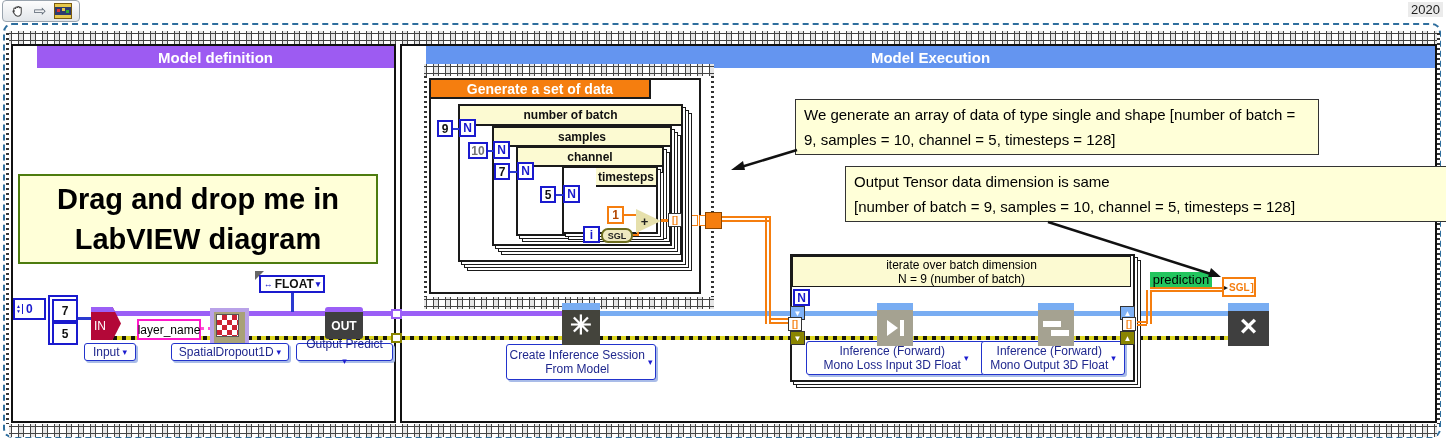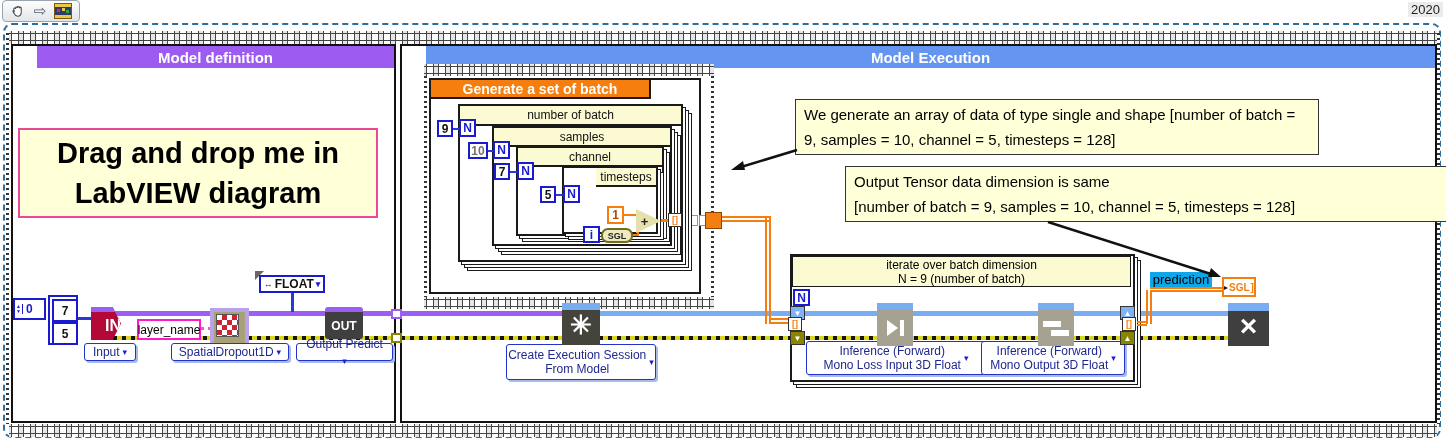--- a/index.html
+++ b/index.html
@@ -15,36 +15,36 @@
   .dashed-outer{border:2px dashed #2E6E9E;border-radius:9px;}
   .sproc-h{background-color:#e6e6e6;background-image:
      linear-gradient(to bottom, transparent 2px, #444 2px, #444 3px, transparent 3px, transparent 9px, #444 9px, #444 10px, transparent 10px),
      repeating-linear-gradient(to right, #e6e6e6 0 2px, #444 2px 3px, #fff 3px 9px, #444 9px 10px, #e6e6e6 10px 12px);}
   .sproc-v{background:repeating-linear-gradient(to bottom,#333 0 2px,#fff 2px 5px);}
   
   .panel{background:#fff;border:2px solid #111;}
   .panel-header{position:absolute;left:0;top:0;right:0;height:22px;display:flex;align-items:center;justify-content:center;
     color:#fff;font-weight:bold;font-size:15px;margin-left:24px;}
   
-  .note{background:#FFFFD8;border:2px solid #ec4899;display:flex;flex-direction:column;justify-content:center;
-    text-align:center;font-weight:bold;font-size:29px;line-height:40px;}
+  .note{background:#FFFFD8;border:2px solid #4d7c0f;display:flex;flex-direction:column;justify-content:center;
+    text-align:center;font-weight:bold;font-size:29px;line-height:40px;margin-top:46px;}
   .ann{background:#FFFFD8;border:1.5px solid #333;font-size:15px;line-height:25px;padding:2px 8px;}
   
   .lvlabel{background:#fff;border:1.5px solid #2233CC;border-radius:3px;box-shadow:2px 2px 0 #A9BCE8;
     color:#20288E;font-size:12px;display:flex;align-items:center;justify-content:center;gap:3px;text-align:center;line-height:14px;}
   .caret{color:#1A1ACE;font-size:9px;}
   .bluebox{background:#fff;border:2px solid #1A1ACE;color:#1A1ACE;font-weight:bold;font-size:12px;
     display:flex;align-items:center;justify-content:center;}
   .orangebox{background:#fff;border:2px solid #F57E0F;color:#B34700;font-weight:bold;font-size:12px;
     display:flex;align-items:center;justify-content:center;}
   .forloop{background:#fff;border:2px solid #1a1a1a;}
   .stack3{box-shadow:3px 3px 0 -1px #fff,3px 3px 0 0 #1a1a1a,6px 6px 0 -1px #fff,6px 6px 0 0 #1a1a1a,9px 9px 0 -1px #fff,9px 9px 0 0 #1a1a1a;}
   .stack2{box-shadow:3px 3px 0 -1px #fff,3px 3px 0 0 #1a1a1a,6px 6px 0 -1px #fff,6px 6px 0 0 #1a1a1a;}
   .loophead{position:absolute;left:0;top:0;right:0;background:#FCFAD2;border-bottom:2px solid #1a1a1a;
-    display:flex;align-items:center;justify-content:center;font-size:12px;color:#111;}
+    display:flex;align-items:center;justify-content:center;font-size:12px;color:#111;font-weight:bold;}
   .wire-purple{background:#9B5FF6;}
   .wire-blue{background:#79ADF2;}
   .wire-thinblue{background:#2A3AD0;}
   .wire-orange{background:#F57E0F;}
   .wire-error{background:repeating-linear-gradient(90deg,#DCD51F 0 5px,#15150A 5px 9px);}
   .pair-h{border-top:2px solid #F57E0F;border-bottom:2px solid #F57E0F;background:transparent;}
   .pair-v{border-left:2px solid #F57E0F;border-right:2px solid #F57E0F;background:transparent;}
   .tunnel{background:#fff;border:1.5px solid #333;color:#F57E0F;font-weight:bold;font-size:9px;
     display:flex;align-items:center;justify-content:center;}
   .sr{border:1px solid #333;color:#fff;font-size:8px;display:flex;align-items:center;justify-content:center;}
@@ -113,22 +113,22 @@
         <span>▲</span>
         <span>▼</span>
       </span>
     <span style="padding-left:3px;">0</span>
   </div>
   <div class="abs" style="left:48px;top:295px;width:30px;height:50px;border:2px solid #1A1ACE;background:#fff;z-index:3;">
     <div class="bluebox" style="position:absolute;left:2px;top:2px;width:22px;height:19px;color:#111;">7</div>
     <div class="bluebox" style="position:absolute;left:2px;top:25px;width:22px;height:19px;color:#111;">5</div>
   </div>
   <div class="abs" style="left:91px;top:307px;width:30px;height:33px;background:#B30838;border-top:5px solid #9B5FF6;
-       clip-path:polygon(0 0,72% 0,100% 50%,72% 100%,0 100%);z-index:3;color:#fff;font-weight:bold;font-size:16px;
-       display:flex;align-items:center;padding-left:3px;justify-content:flex-end;">
+       clip-path:polygon(0 0,72% 0,100% 50%,72% 100%,0 100%);z-index:3;color:#fff;font-weight:normal;font-size:12px;
+       display:flex;align-items:center;padding-left:3px;">
     <span>IN</span>
   </div>
   <div class="abs lvlabel" style="left:84px;top:343px;width:52px;height:18px;z-index:5;">
     <span>Input</span>
     <span class="caret">▾</span>
   </div>
   <div class="abs" style="left:137px;top:319px;width:64px;height:21px;border:2px solid #FF19C9;background:#fff;z-index:3;
        font-size:12px;display:flex;align-items:center;justify-content:center;">
     <span>layer_name</span>
   </div>
@@ -160,21 +160,21 @@
   <div class="abs" style="left:391px;top:333px;width:11px;height:10px;background:#fff;border:2px solid #8A8500;z-index:4;"></div>
 
   <div class="abs sproc-h" style="left:424px;top:64px;width:290px;height:12px;"></div>
   <div class="abs sproc-h" style="left:424px;top:297px;width:290px;height:12px;"></div>
   <div class="abs sproc-v" style="left:424px;top:76px;width:3px;height:221px;"></div>
   <div class="abs sproc-v" style="left:711px;top:76px;width:3px;height:221px;"></div>
 
   <div class="abs" style="left:429px;top:78px;width:272px;height:216px;border:2px solid #1a1a1a;background:#fff;"></div>
   <div class="abs" style="left:429px;top:78px;width:222px;height:21px;background:#F57E0F;border:2px solid #1a1a1a;z-index:2;
        display:flex;align-items:center;justify-content:center;color:#fff;font-weight:bold;font-size:14px;">
-    <span>Generate a set of batch</span>
+    <span>Generate a set of data</span>
   </div>
 
   <div class="abs forloop stack3" style="left:458px;top:104px;width:225px;height:158px;z-index:2;">
     <div class="loophead" style="height:18px;">number of batch</div>
   </div>
   <div class="abs forloop stack3" style="left:492px;top:126px;width:180px;height:120px;z-index:2;">
     <div class="loophead" style="height:17px;">samples</div>
   </div>
   <div class="abs forloop stack2" style="left:516px;top:146px;width:148px;height:90px;z-index:2;">
     <div class="loophead" style="height:17px;">channel</div>
@@ -229,21 +229,21 @@
   <div class="abs sr blue" style="left:1120px;top:306px;width:15px;height:14px;z-index:4;">▲</div>
   <div class="abs tunnel" style="left:1122px;top:317px;width:14px;height:14px;z-index:4;">[]</div>
   <div class="abs sr olive" style="left:1120px;top:331px;width:15px;height:14px;z-index:4;">▲</div>
 
   <div class="abs nodeicon" style="left:562px;top:303px;width:38px;height:42px;background:#44443C;border-top:7px solid #79ADF2;z-index:3;
        color:#fff;font-size:26px;font-weight:bold;">
     <span style="margin-top:-4px;">✳</span>
   </div>
   <div class="abs lvlabel" style="left:506px;top:344px;width:150px;height:36px;flex-direction:row;">
     <span style="display:flex;flex-direction:column;">
-      <span>Create Execution Session</span>
+      <span>Create Inference Session</span>
       <span>From Model</span>
     </span>
     <span class="caret">▾</span>
   </div>
 
   <div class="abs nodeicon" style="left:877px;top:303px;width:36px;height:43px;background:#A5A291;border-top:7px solid #79ADF2;z-index:3;gap:2px;">
     <span style="width:0;height:0;border-left:11px solid #fff;border-top:8px solid transparent;border-bottom:8px solid transparent;"></span>
     <span style="width:4px;height:16px;background:#fff;"></span>
   </div>
   <div class="abs lvlabel" style="left:806px;top:341px;width:180px;height:34px;flex-direction:row;">
@@ -267,21 +267,21 @@
   </div>
 
   <div class="abs nodeicon" style="left:1228px;top:303px;width:41px;height:43px;background:#3F3F3F;border-top:8px solid #79ADF2;z-index:3;
        color:#fff;font-size:30px;font-weight:bold;">
     <span style="margin-top:-5px;">×</span>
   </div>
 
   <div class="abs pair-h" style="left:1137px;top:321px;width:10px;height:5px;z-index:2;"></div>
   <div class="abs pair-v" style="left:1146px;top:290px;width:6px;height:34px;z-index:2;"></div>
   <div class="abs pair-h" style="left:1150px;top:287px;width:72px;height:5px;z-index:2;"></div>
-  <div class="abs" style="left:1150px;top:272px;width:62px;height:15px;font-size:13px;z-index:3;background:#0ea5e9;text-align:center;">prediction</div>
+  <div class="abs" style="left:1150px;top:272px;width:62px;height:15px;font-size:13px;z-index:3;background:#22c55e;text-align:center;">prediction</div>
   <div class="abs" style="left:1222px;top:277px;width:34px;height:20px;border:2px solid #F57E0F;background:#fff;z-index:3;
        display:flex;align-items:center;justify-content:center;gap:1px;">
     <span style="color:#111;font-size:8px;">▸</span>
     <span style="color:#F57E0F;font-weight:bold;font-size:10px;">SGL</span>
     <span style="color:#F57E0F;font-weight:bold;font-size:10px;">]</span>
   </div>
 
   <div class="abs ann" style="left:795px;top:99px;width:524px;height:56px;z-index:6;">We generate an array of data of type single and shape [number of batch = 9, samples = 10, channel = 5, timesteps = 128]</div>
   <div class="abs ann" style="left:845px;top:166px;width:608px;height:56px;z-index:6;">
     <span>Output Tensor data dimension is same</span><br>

